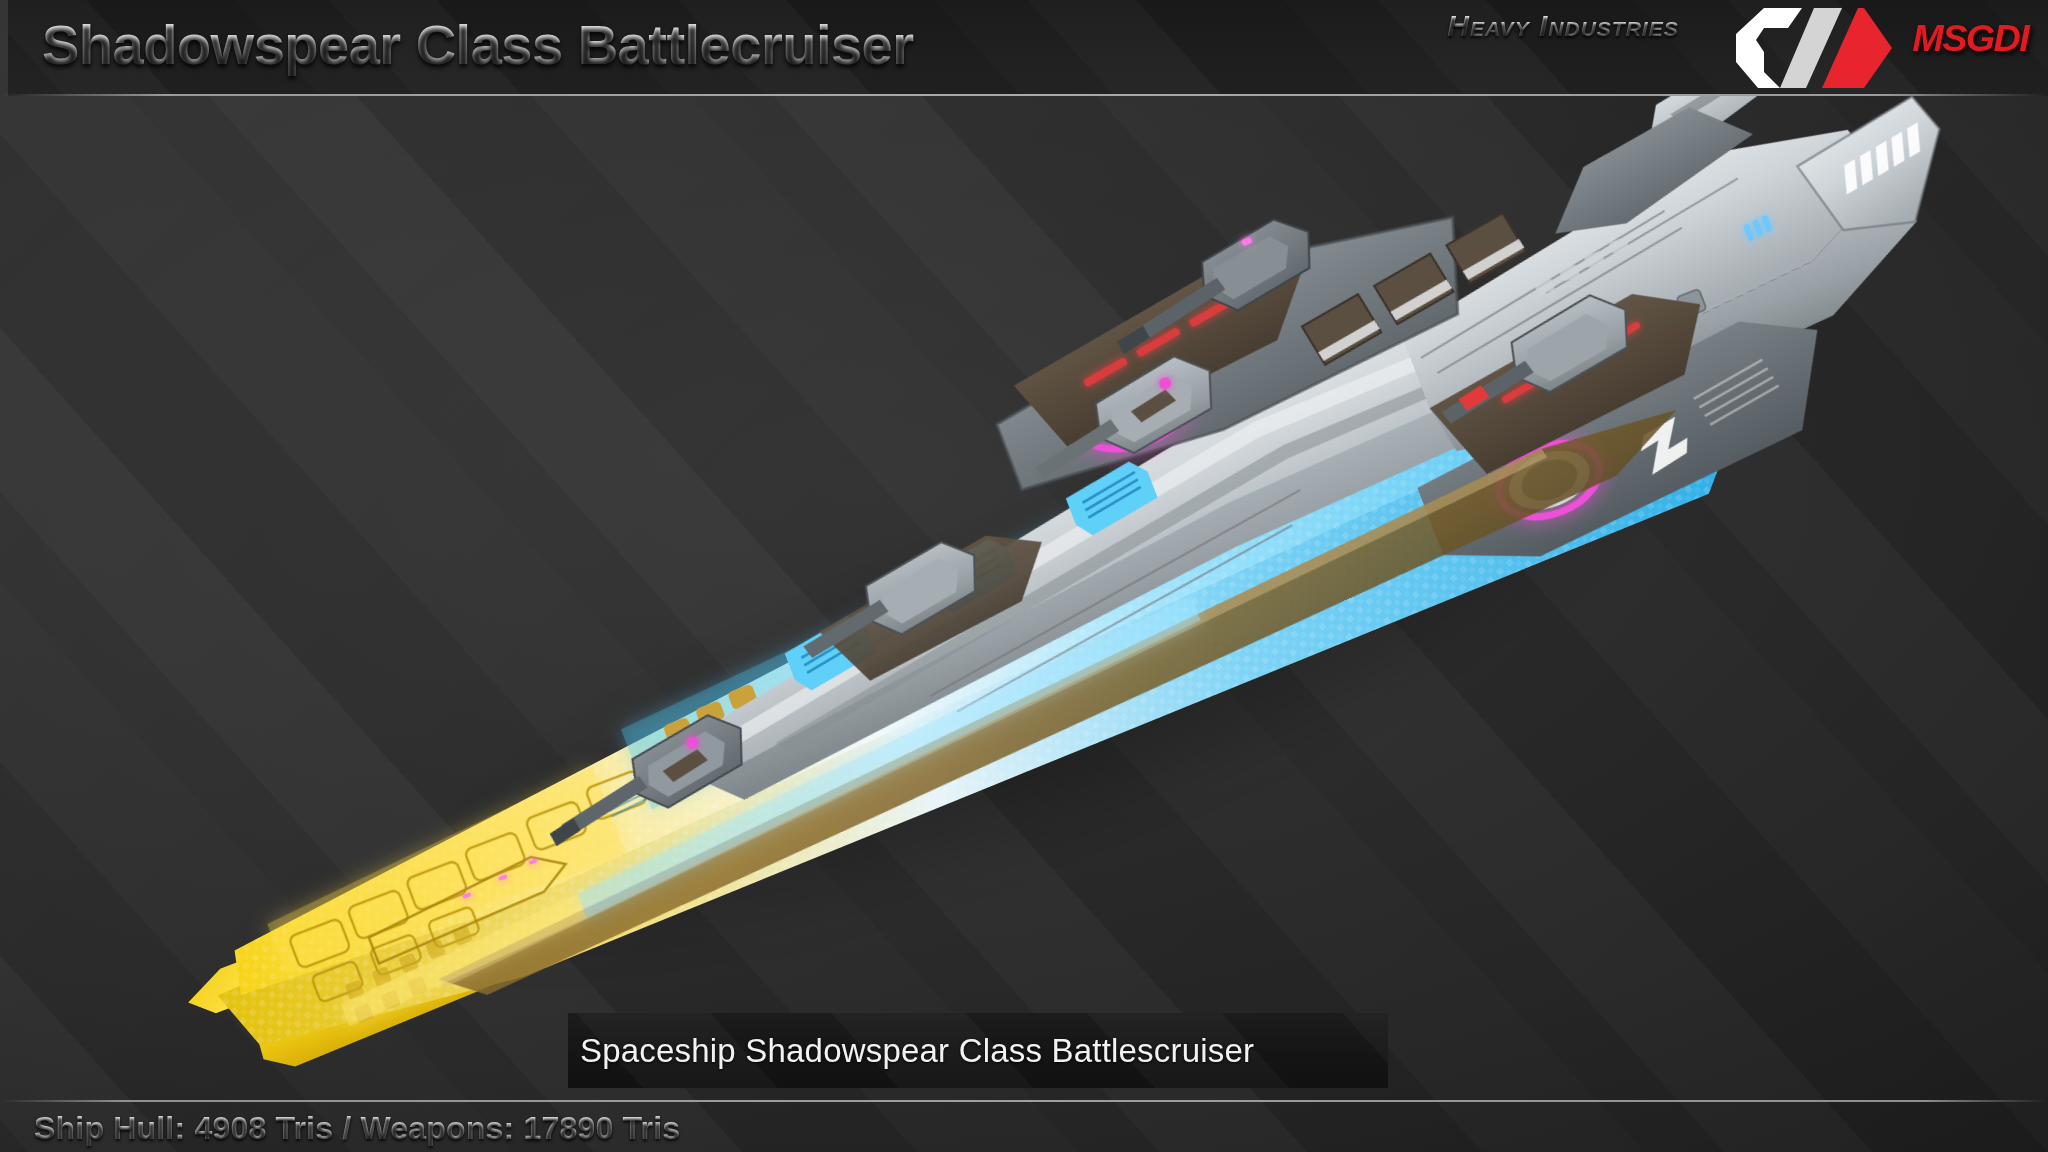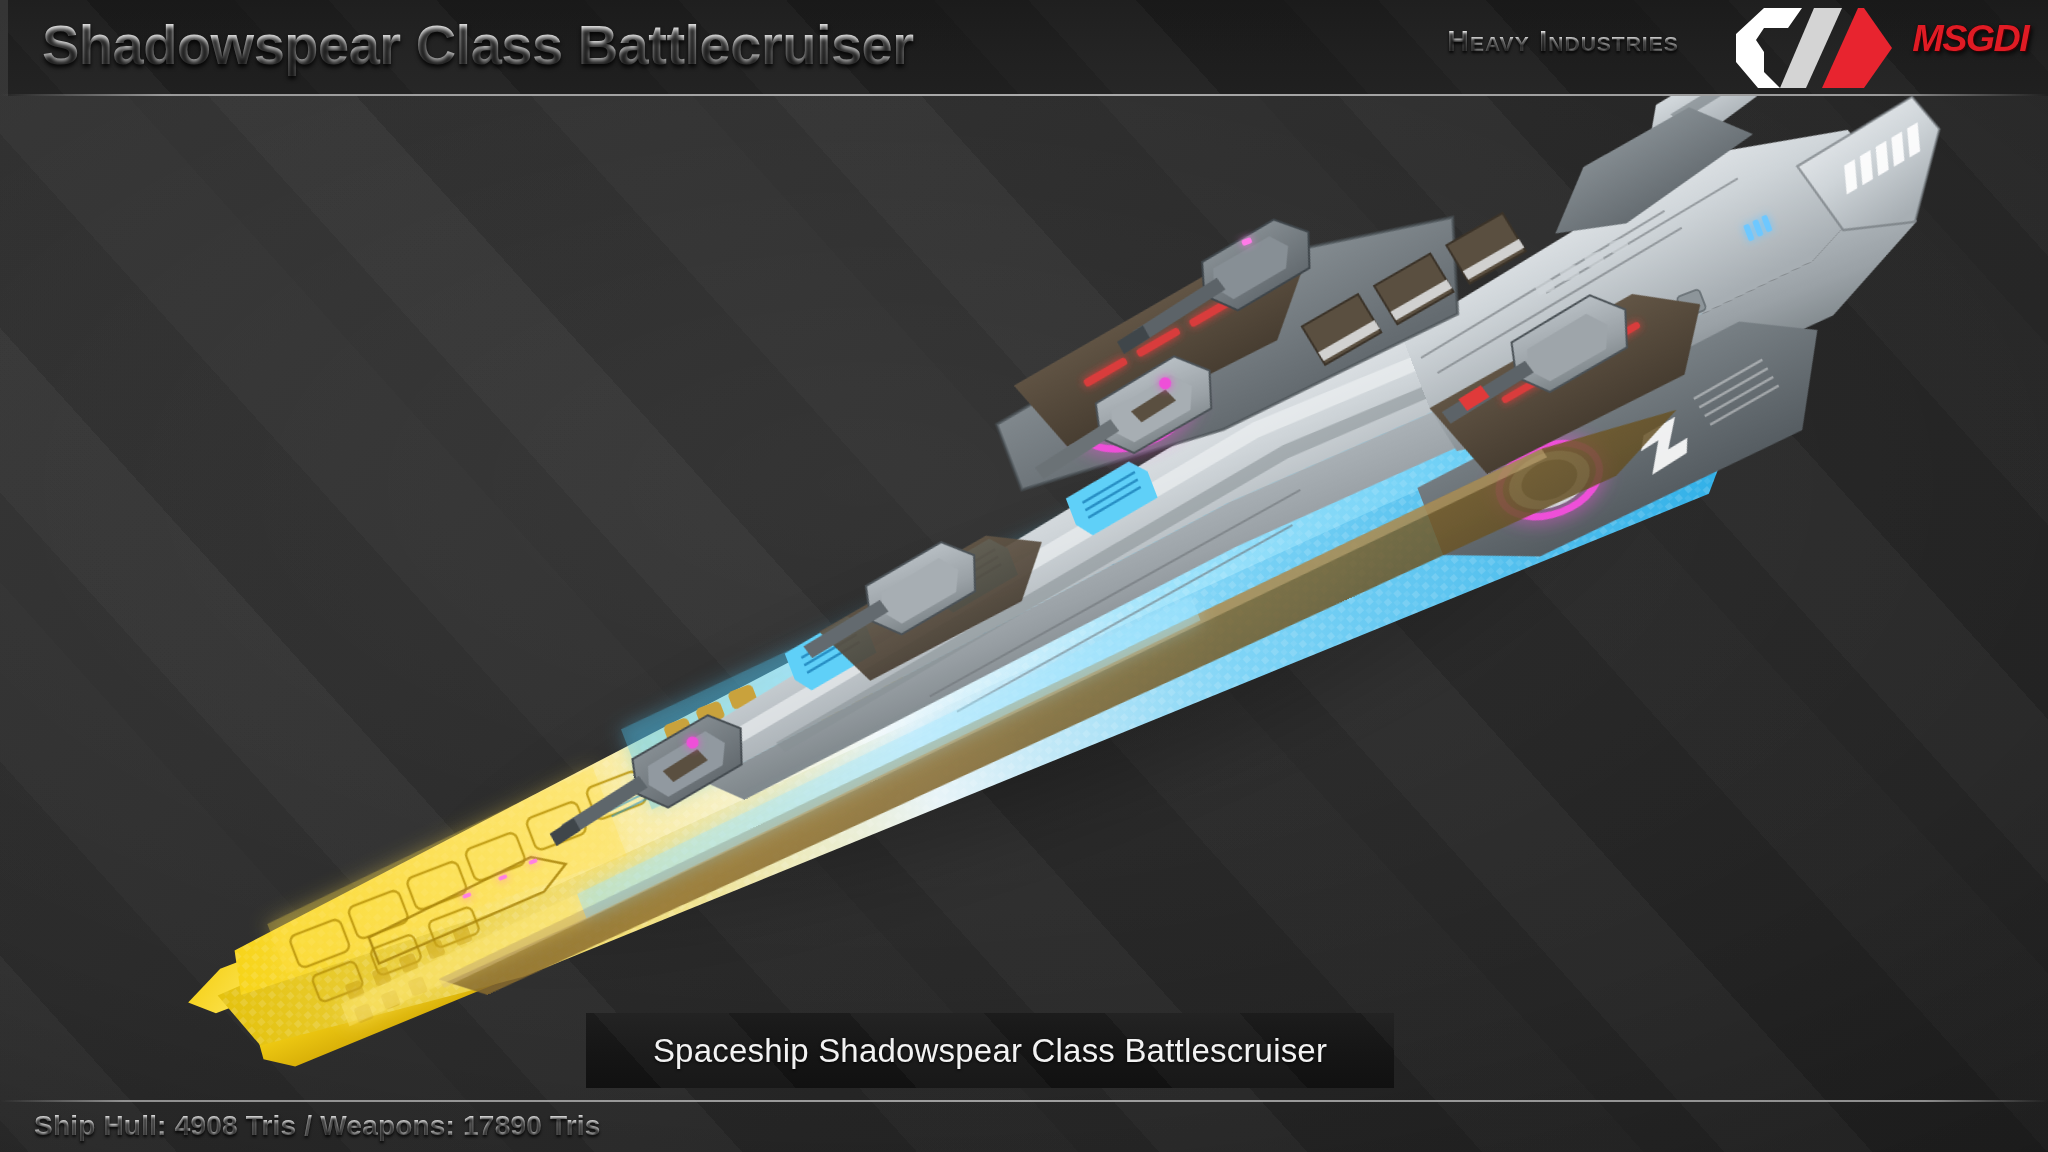--- a/index.html
+++ b/index.html
@@ -43,41 +43,41 @@
     text-shadow:0 3px 4px rgba(0,0,0,.85);
     white-space:nowrap;}
 
   .brand{position:absolute;right:335px;top:6px;text-align:center;width:300px;}
   .brand-line{font-weight:700;line-height:1.05;white-space:nowrap;
     font-variant:small-caps;letter-spacing:1px;
     background:linear-gradient(180deg,#ffffff 0%,#f0f0f0 32%,#8e8e8e 74%,#6a6a6a 100%);
     -webkit-background-clip:text;background-clip:text;color:transparent;
     text-shadow:0 2px 3px rgba(0,0,0,.9);}
   .brand-line.l1{font-size:30px;}
-  .brand-line.l2{font-size:30px;margin-top:19px;}
+  .brand-line.l2{font-size:30px;margin-top:4px;font-style:italic;}
 
   .khi-logo{position:absolute;right:155px;top:4px;width:175px;height:88px;}
   .msgdi{position:absolute;right:22px;top:18px;
     font-size:36px;font-weight:800;font-style:italic;letter-spacing:-1.5px;
     color:#e01b24;text-shadow:0 0 1px #000,1px 1px 0 #3a0306,2px 3px 5px rgba(0,0,0,.9);
     transform:scaleX(1.05);white-space:nowrap;}
 
   
   .footer-rule{position:absolute;left:0;top:1100px;width:2048px;height:2px;
     background:linear-gradient(90deg,rgba(150,150,150,0) 0%,rgba(170,170,170,.8) 6%,rgba(180,180,180,.85) 50%,rgba(170,170,170,.8) 94%,rgba(150,150,150,0) 100%);}
   .footer-text{position:absolute;left:34px;top:1110px;
-    font-size:28px;font-weight:700;letter-spacing:.2px;
+    font-size:32px;font-weight:700;letter-spacing:.2px;
     background:linear-gradient(180deg,#f2f2f2 0%,#dcdcdc 45%,#9a9a9a 100%);
     -webkit-background-clip:text;background-clip:text;color:transparent;
     text-shadow:0 2px 3px rgba(0,0,0,.85);white-space:nowrap;}
 
   
-  .caption{position:absolute;left:586px;top:1013px;width:808px;height:75px;
+  .caption{position:absolute;left:568px;top:1013px;width:808px;height:75px;
     background:linear-gradient(180deg,#1c1c1c 0%,#151515 55%,#111 100%);
-    overflow:hidden;display:flex;align-items:center;justify-content:center;}
+    overflow:hidden;display:flex;align-items:center;padding-left:12px;}
   .caption .cstripe{position:absolute;inset:-40px -10px;
     background:repeating-linear-gradient(48deg,
       rgba(255,255,255,0) 0px,rgba(255,255,255,0) 90px,
       rgba(255,255,255,0.03) 90px,rgba(255,255,255,0.03) 190px);}
   .caption-text{position:relative;font-size:33px;color:#f2f2f2;letter-spacing:.2px;
     text-shadow:0 1px 3px rgba(0,0,0,.9);white-space:nowrap;}
 
   
   #ship{position:absolute;left:0;top:96px;width:2048px;height:1004px;}
   .shadow-blob{position:absolute;left:330px;top:430px;width:1400px;height:330px;

